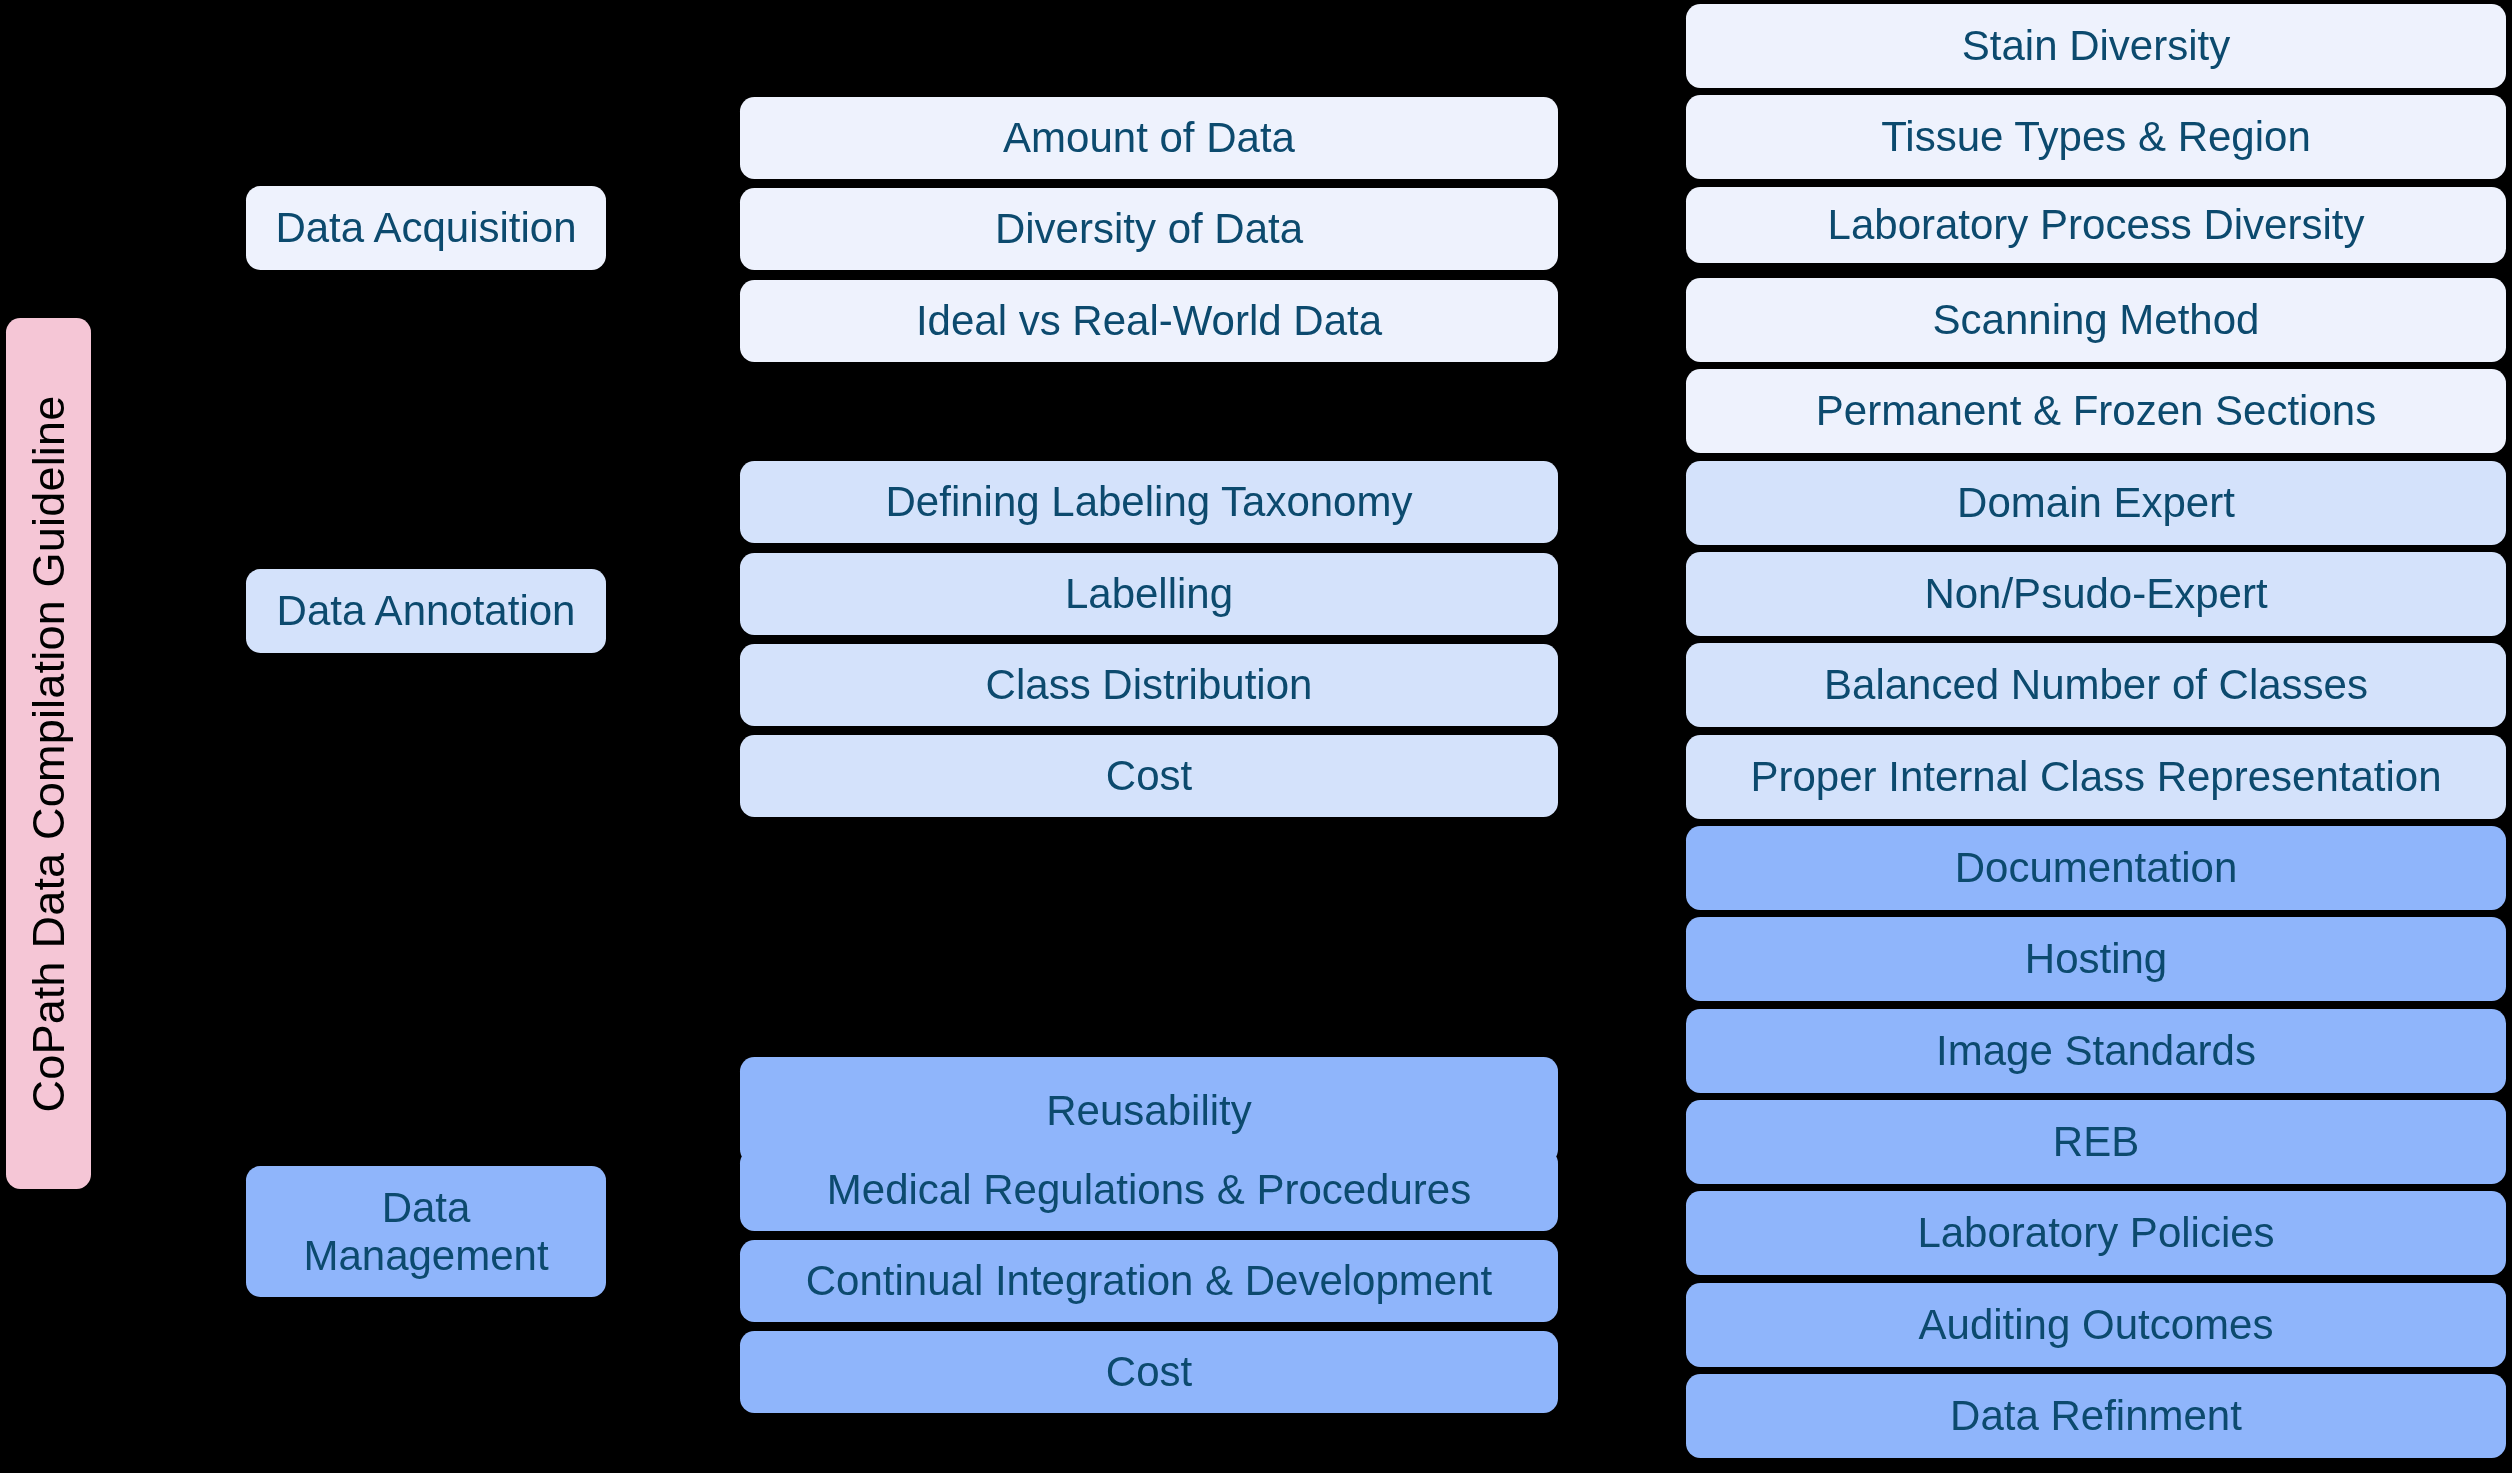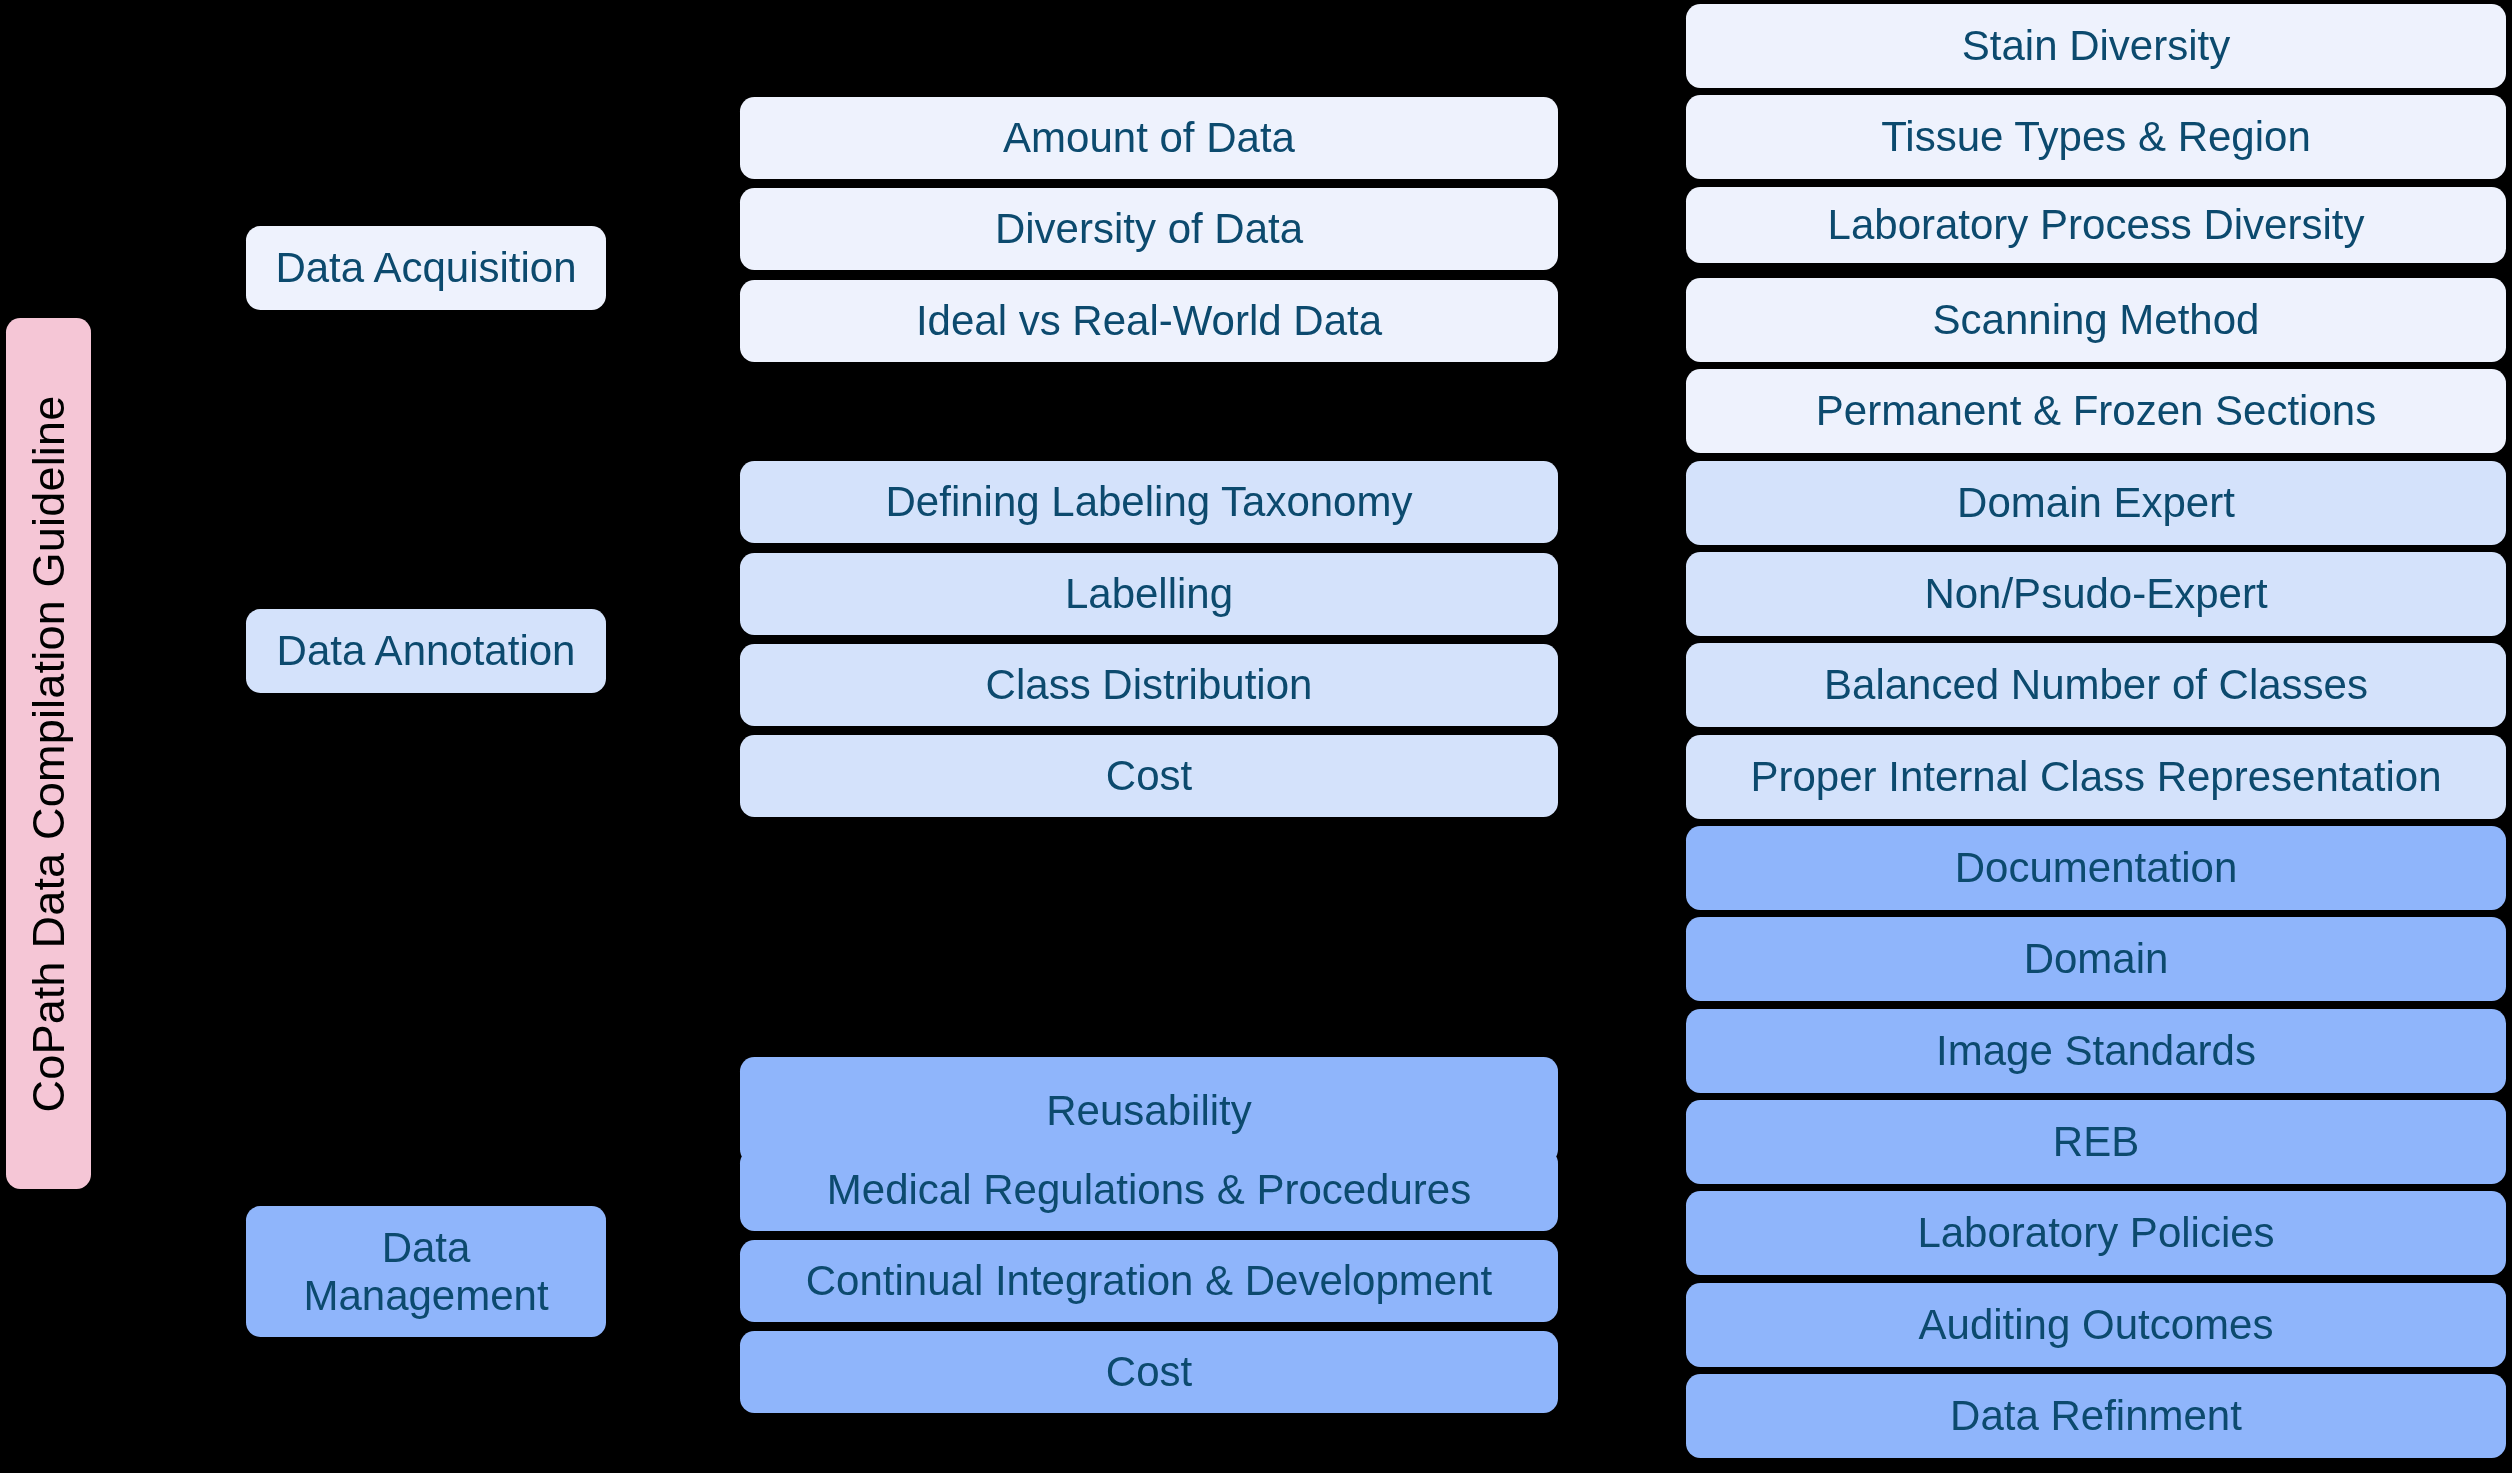--- a/index.html
+++ b/index.html
@@ -58,21 +58,20 @@
     font-size: 45px;
     color: #000000;
     letter-spacing: 0.2px;
   }
 
   
   .cat {
     left: 246px;
     width: 360px;
     font-size: 42px;
-    margin-top: 40px;
   }
 
   
   .mid {
     left: 740px;
     width: 818px;
     font-size: 42px;
   }
 
   
@@ -110,21 +109,21 @@
       <div class="node right tier-annotation" style="top: 552px; height: 84px;"><span>Non/Psudo-Expert</span></div>
       <div class="node right tier-annotation" style="top: 643px; height: 84px;"><span>Balanced Number of Classes</span></div>
       <div class="node right tier-annotation" style="top: 735px; height: 84px;"><span>Proper Internal Class Representation</span></div>
       <div class="node cat tier-management" style="top: 1166px; height: 131px;"><span>Data
 Management</span></div>
       <div class="node mid tier-management" style="top: 1057px; height: 107px;"><span>Reusability</span></div>
       <div class="node mid tier-management" style="top: 1149px; height: 82px; align-items: center;"><span>Medical Regulations &amp; Procedures</span></div>
       <div class="node mid tier-management" style="top: 1240px; height: 82px;"><span>Continual Integration &amp; Development</span></div>
       <div class="node mid tier-management" style="top: 1331px; height: 82px;"><span>Cost</span></div>
       <div class="node right tier-management" style="top: 826px; height: 84px;"><span>Documentation</span></div>
-      <div class="node right tier-management" style="top: 917px; height: 84px;"><span>Domain</span></div>
+      <div class="node right tier-management" style="top: 917px; height: 84px;"><span>Hosting</span></div>
       <div class="node right tier-management" style="top: 1009px; height: 84px;"><span>Image Standards</span></div>
       <div class="node right tier-management" style="top: 1100px; height: 84px;"><span>REB</span></div>
       <div class="node right tier-management" style="top: 1191px; height: 84px;"><span>Laboratory Policies</span></div>
       <div class="node right tier-management" style="top: 1283px; height: 84px;"><span>Auditing Outcomes</span></div>
       <div class="node right tier-management" style="top: 1374px; height: 84px;"><span>Data Refinment</span></div>
     </div>
 
 </div>
 
 

